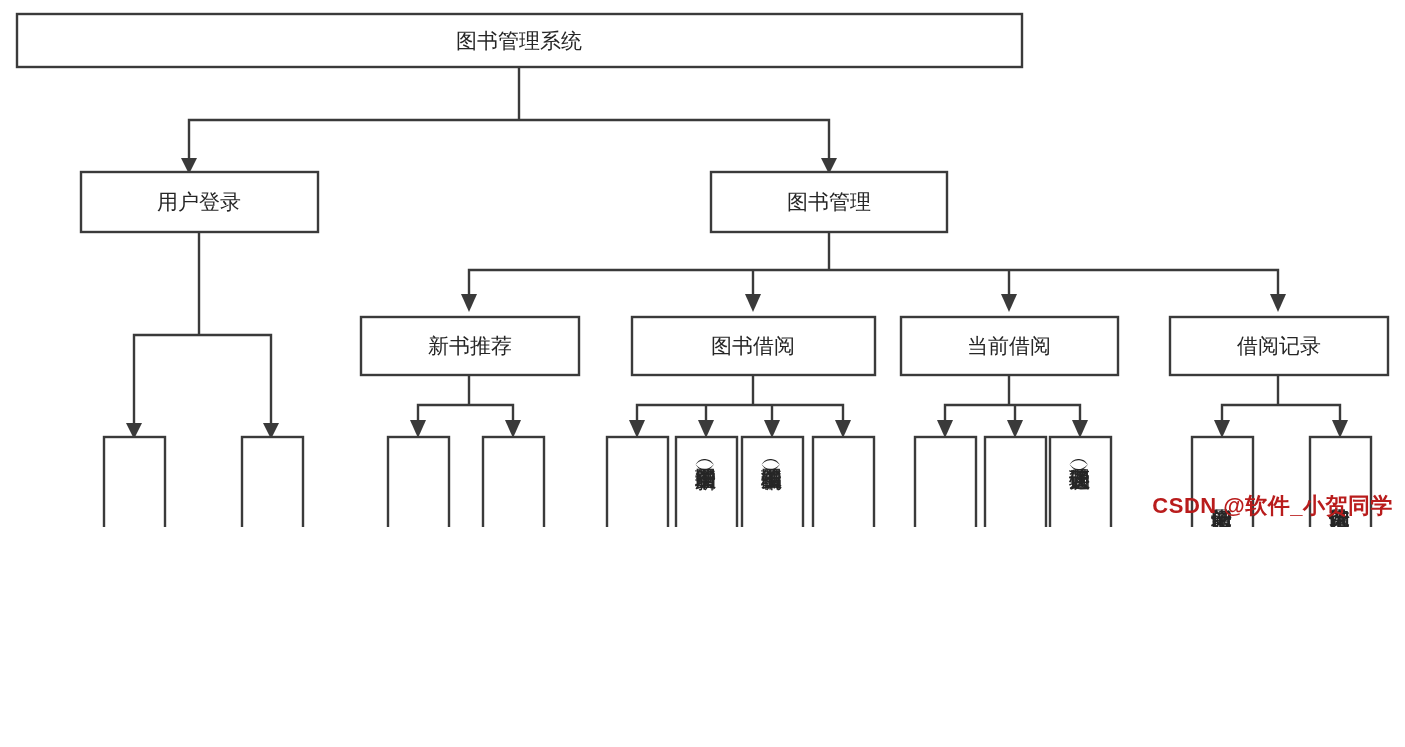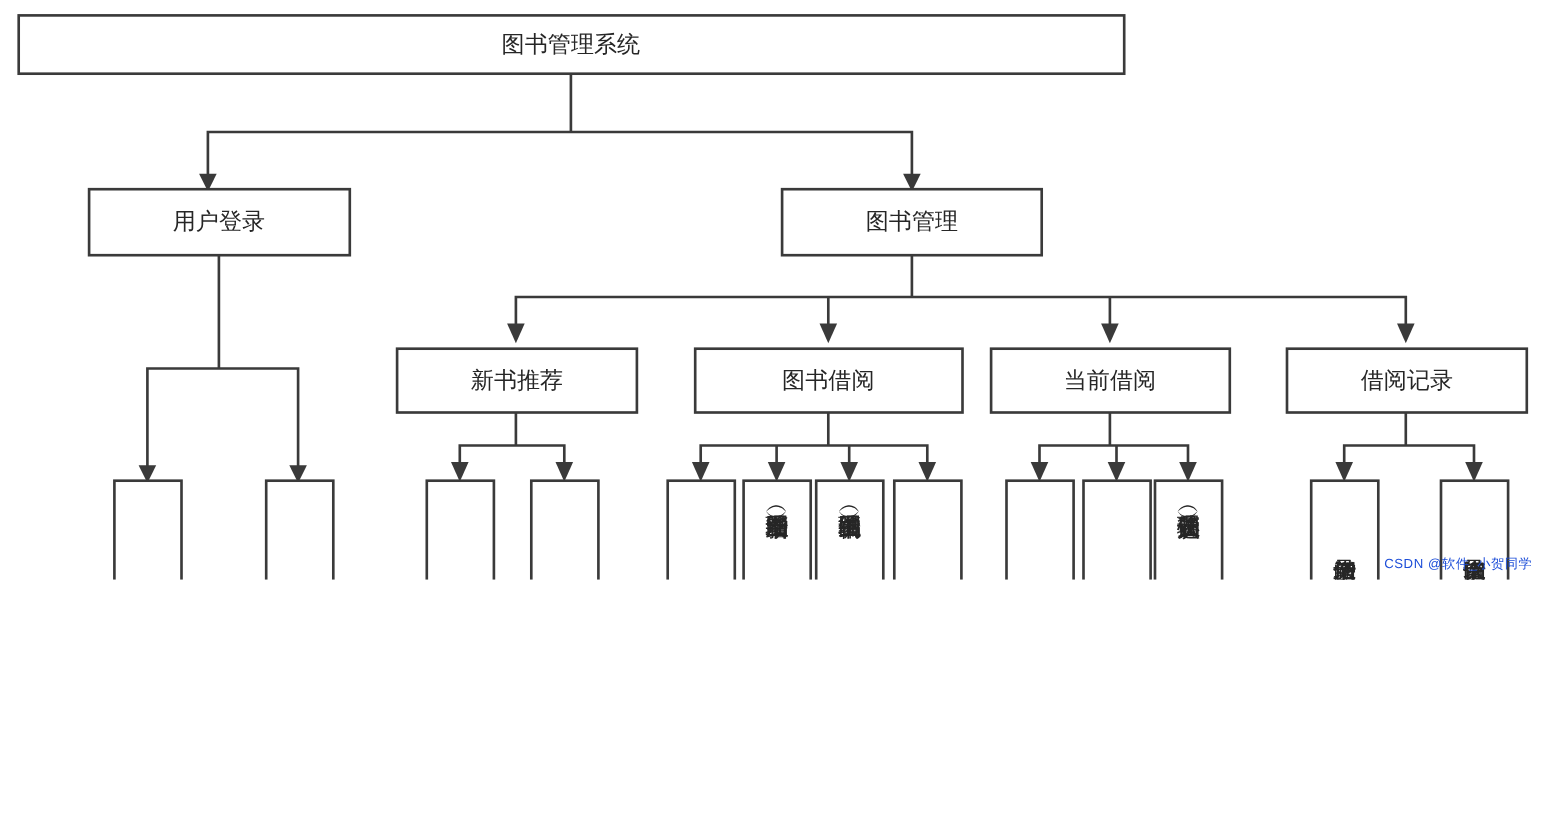--- a/index.html
+++ b/index.html
@@ -51,25 +51,26 @@
     fill: #262626;
     font-family: "Liberation Sans", "DejaVu Sans", sans-serif;
     font-size: 21px;
     text-anchor: middle;
   }
   .watermark-text {
     position: absolute;
     right: 12px;
     bottom: 6px;
     font-family: "Liberation Sans", "DejaVu Sans", sans-serif;
-    font-size: 12px;
-    color: #1d4ed8;
+    font-size: 22px;
+    color: #b91c1c;
     letter-spacing: 0.5px;
     white-space: nowrap;
     pointer-events: none;
+    font-weight: bold;
   }
 </style>
 </head>
 <body>
 
 <div id="diagram-root">
 
   <svg class="flow-canvas" viewBox="0 0 1405 747">
 
     <g>

